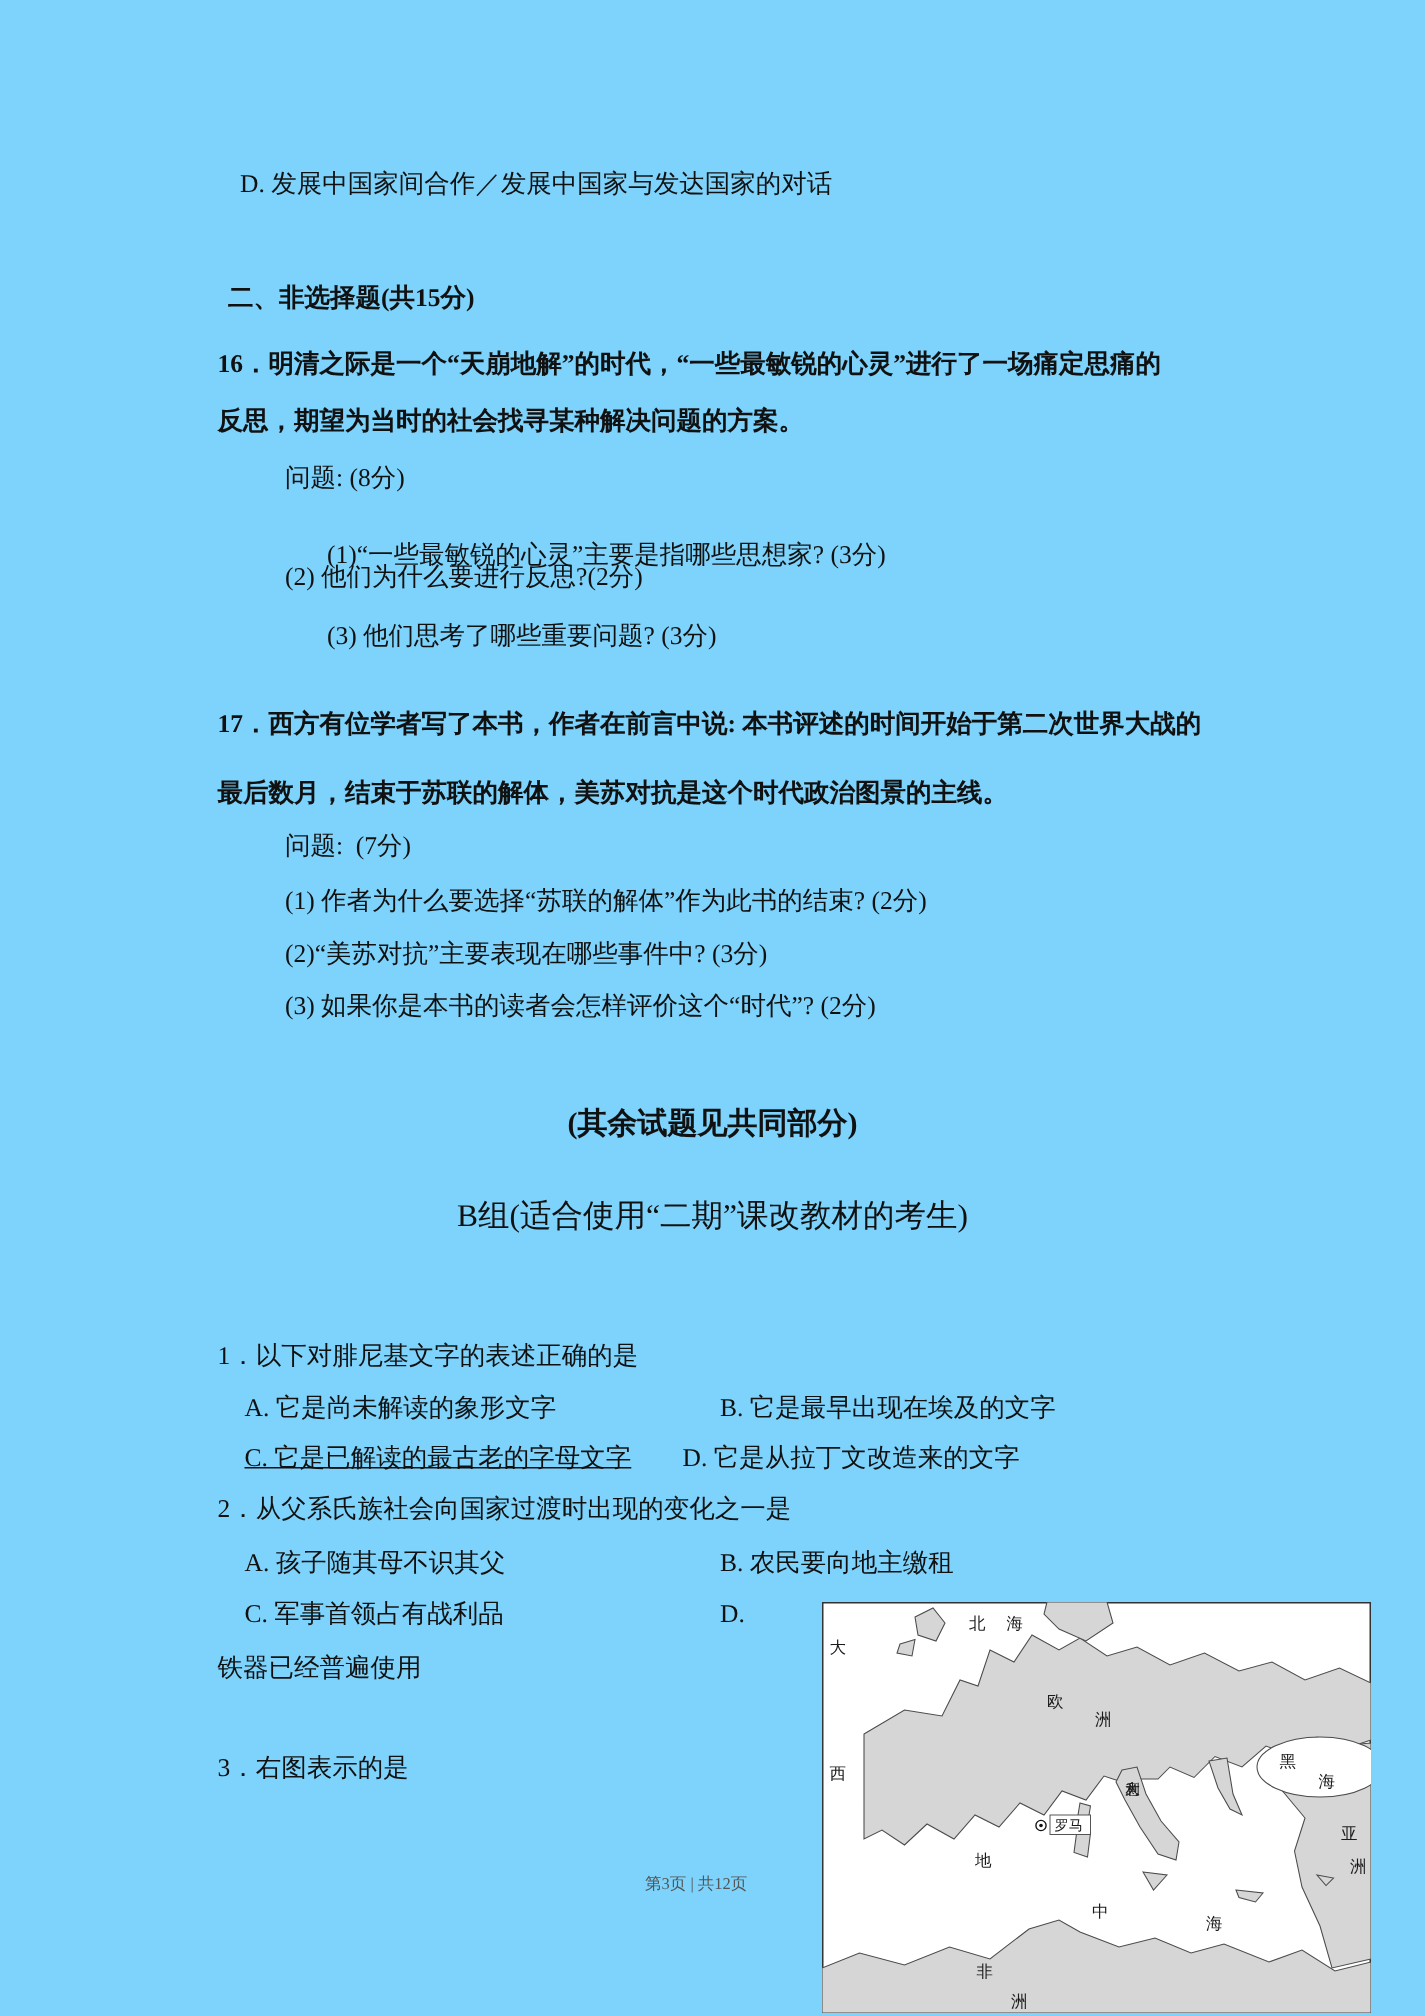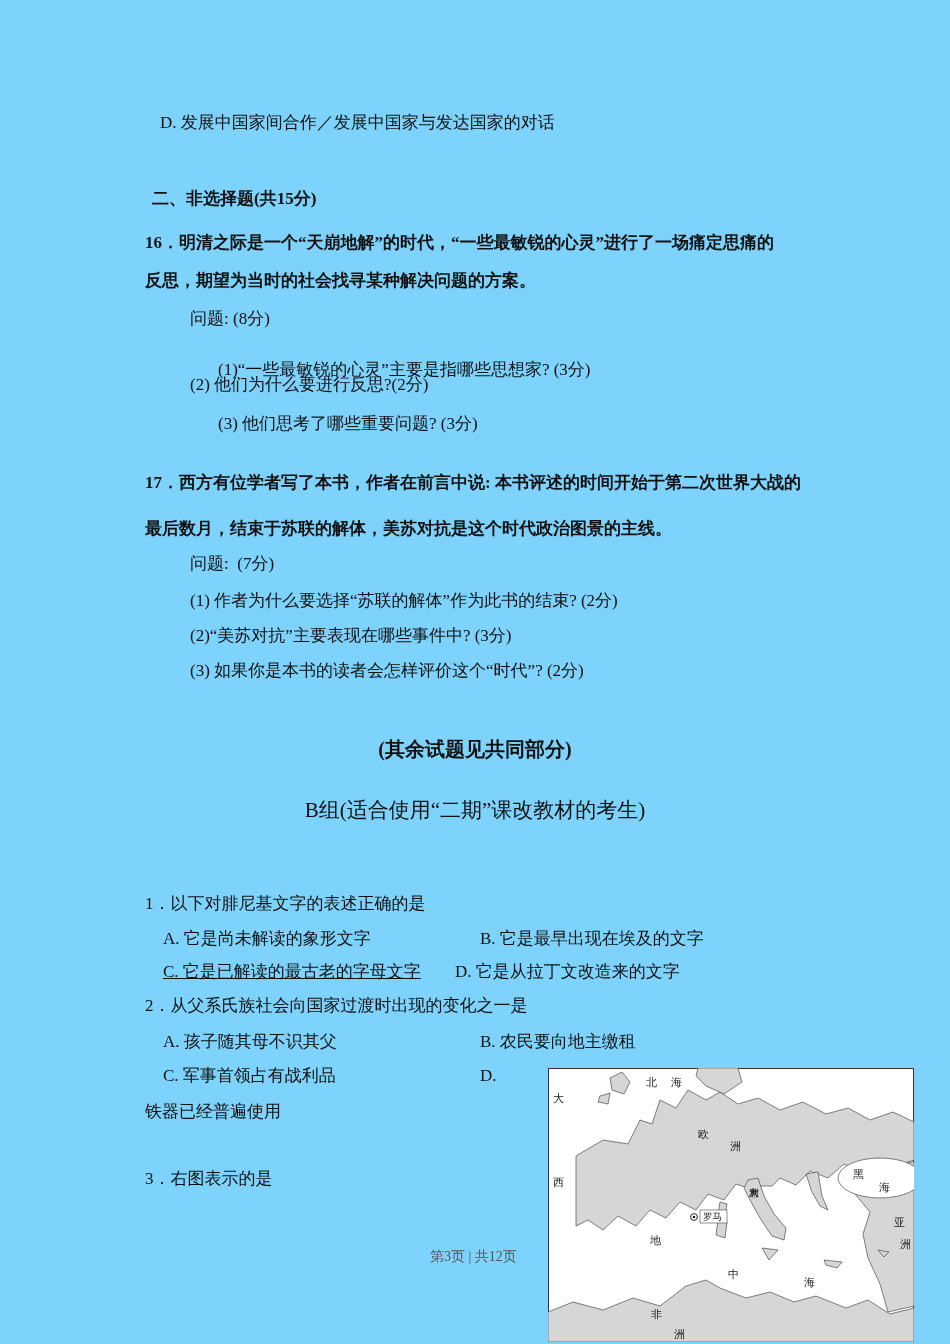--- a/index.html
+++ b/index.html
@@ -17,21 +17,21 @@
     font-size: 17px;
     line-height: 1.25;
     white-space: pre;
   }
   .bold { font-weight: bold; }
   .center { left: 0; width: 950px; text-align: center; }
   .note  { font-size: 20px; }
   .title-b { font-size: 21px; }
   .footer {
     position: absolute;
-    font-size: 14px;
+    font-size: 11px;
     color: #555555;
     white-space: pre;
   }
   .map-box {
     position: absolute;
     left: 548px;
     top: 1068px;
     width: 346px;
     height: 274px;
   }

